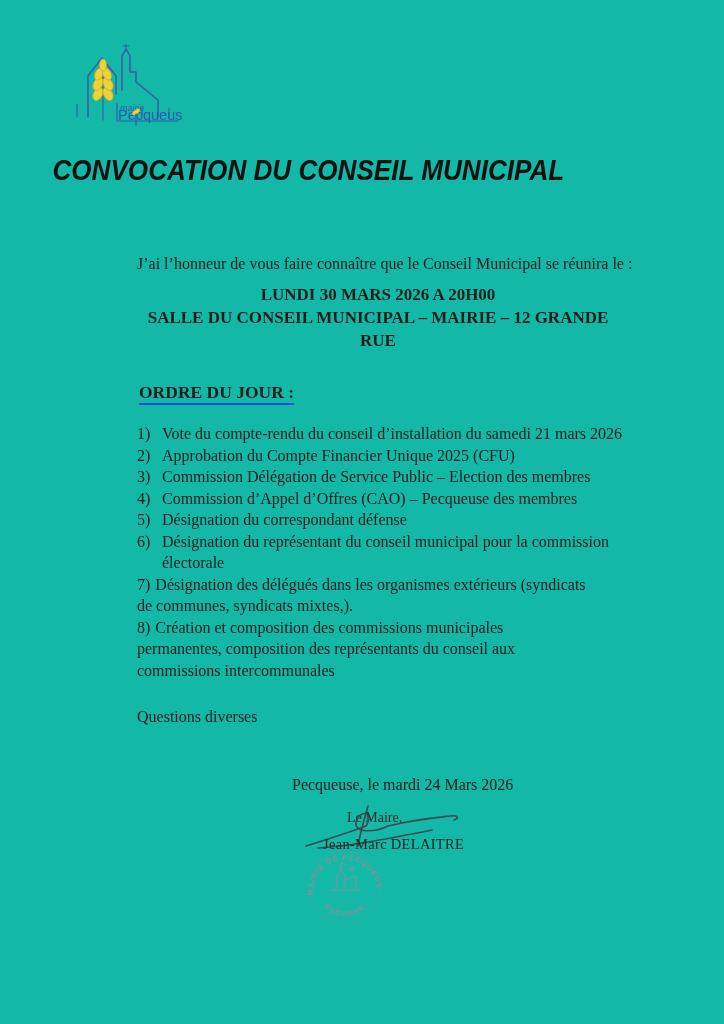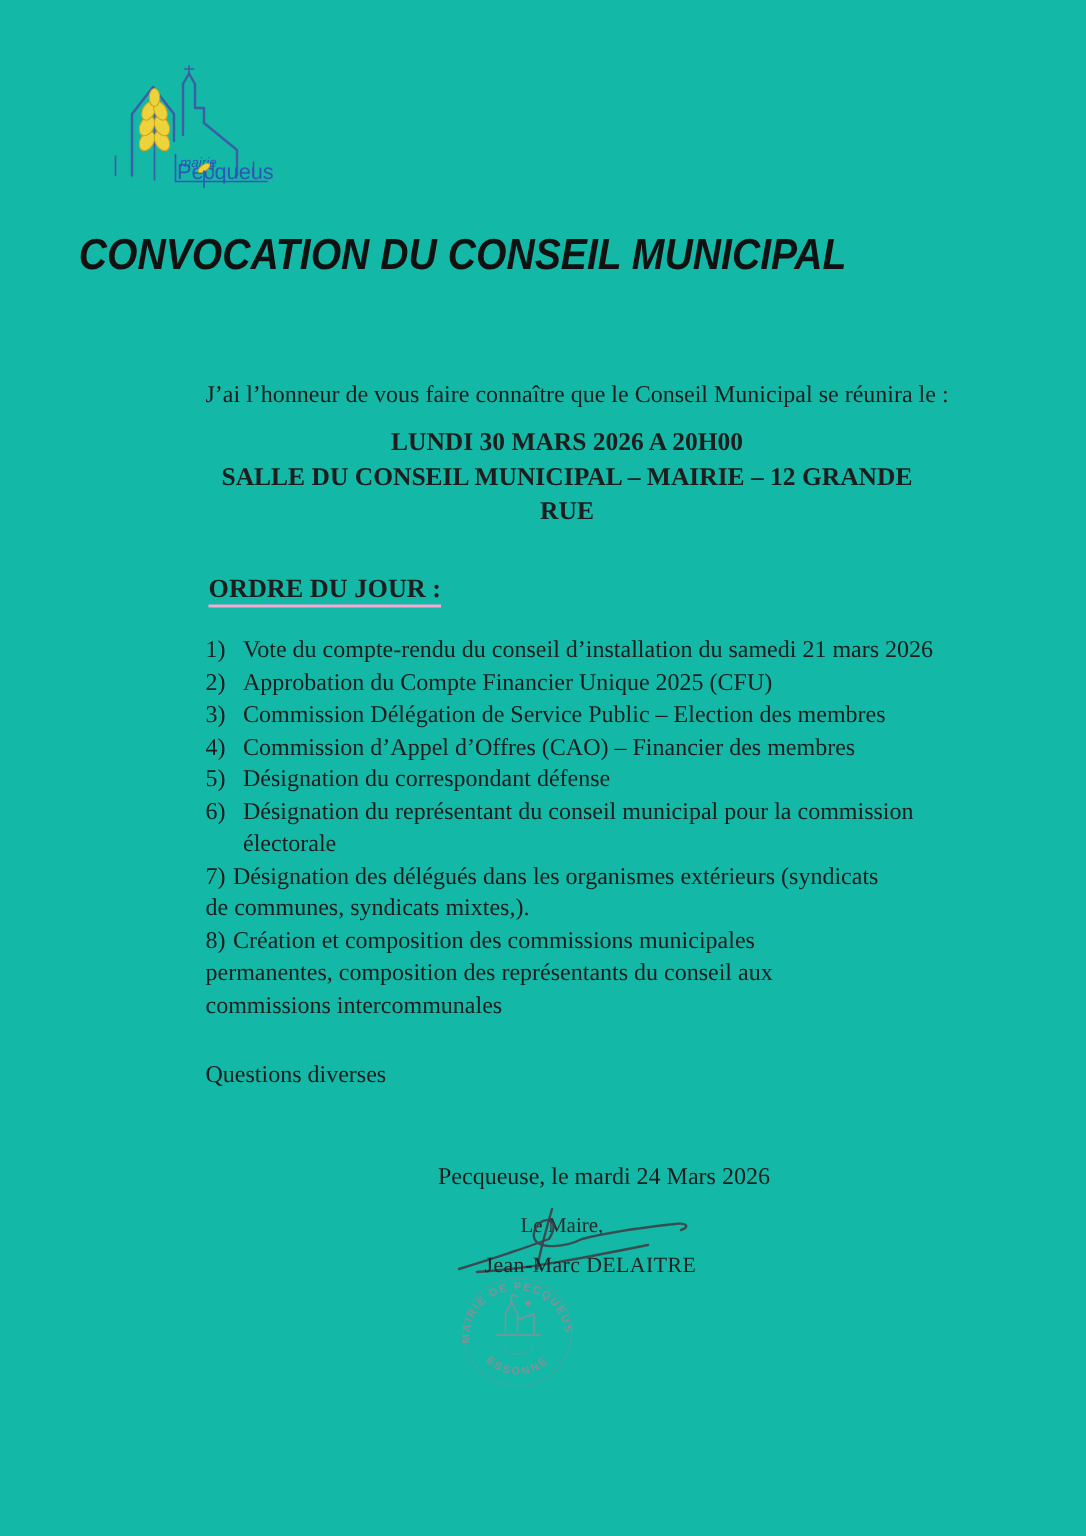--- a/index.html
+++ b/index.html
@@ -24,21 +24,21 @@
     position:absolute;left:0;top:154px;width:616px;text-align:center;
     font-family:"Liberation Sans","DejaVu Sans",sans-serif;
     font-weight:bold;font-style:italic;font-size:29px;color:#111;
     white-space:nowrap;
   }
   .doc-title .inner{display:inline-block;transform:scaleX(.9);transform-origin:center;letter-spacing:0px;}
   .intro{position:absolute;left:137px;top:231px;width:500px;font-size:16px;margin-top:24px;}
   .meeting{position:absolute;left:139px;top:283px;width:478px;text-align:center;
     font-weight:bold;font-size:17px;line-height:23px;}
   .agenda-heading{position:absolute;left:139px;top:382px;font-weight:bold;font-size:17.5px;}
-  .agenda-heading .u{border-bottom:2px solid #f9a8d4;padding-bottom:1px;}
+  .agenda-heading .u{border-bottom:2px solid #1d4ed8;padding-bottom:1px;}
   .agenda-list{position:absolute;left:137px;top:423px;width:497px;font-size:16px;line-height:21.5px;}
   .agenda-item{position:relative;}
   .agenda-item.hanging{padding-left:25px;}
   .agenda-item.hanging .num{position:absolute;left:0;top:0;}
   .agenda-item.flush .num{margin-right:5px;}
   .agenda-item.flush .txt{white-space:pre-wrap;}
   .questions{position:absolute;left:137px;top:708px;font-size:16px;}
   .dateline{position:absolute;left:292px;top:776px;font-size:16px;}
   
   .sig-role{position:absolute;left:347px;top:810px;font-size:14px;color:#2a2a2a;}
@@ -97,21 +97,21 @@
   </div>
 
   <div class="agenda-heading">
     <span class="u">ORDRE DU JOUR :</span>
   </div>
 
   <div class="agenda-list">
       <div class="agenda-item hanging"><span class="num">1)</span><span class="txt">Vote du compte-rendu du conseil d’installation du samedi 21 mars 2026</span></div>
       <div class="agenda-item hanging"><span class="num">2)</span><span class="txt">Approbation du Compte Financier Unique 2025 (CFU)</span></div>
       <div class="agenda-item hanging"><span class="num">3)</span><span class="txt">Commission Délégation de Service Public – Election des membres</span></div>
-      <div class="agenda-item hanging"><span class="num">4)</span><span class="txt">Commission d’Appel d’Offres (CAO) – Financier des membres</span></div>
+      <div class="agenda-item hanging"><span class="num">4)</span><span class="txt">Commission d’Appel d’Offres (CAO) – Pecqueuse des membres</span></div>
       <div class="agenda-item hanging"><span class="num">5)</span><span class="txt">Désignation du correspondant défense</span></div>
       <div class="agenda-item hanging"><span class="num">6)</span><span class="txt">Désignation du représentant du conseil municipal pour la commission électorale</span></div>
       <div class="agenda-item flush"><span class="num">7)</span><span class="txt">Désignation des délégués dans les organismes extérieurs (syndicats
 de communes, syndicats mixtes,).</span></div>
       <div class="agenda-item flush"><span class="num">8)</span><span class="txt">Création et composition des commissions municipales
 permanentes, composition des représentants du conseil aux
 commissions intercommunales</span></div>
     </div>
 
   <div class="questions">Questions diverses</div>

